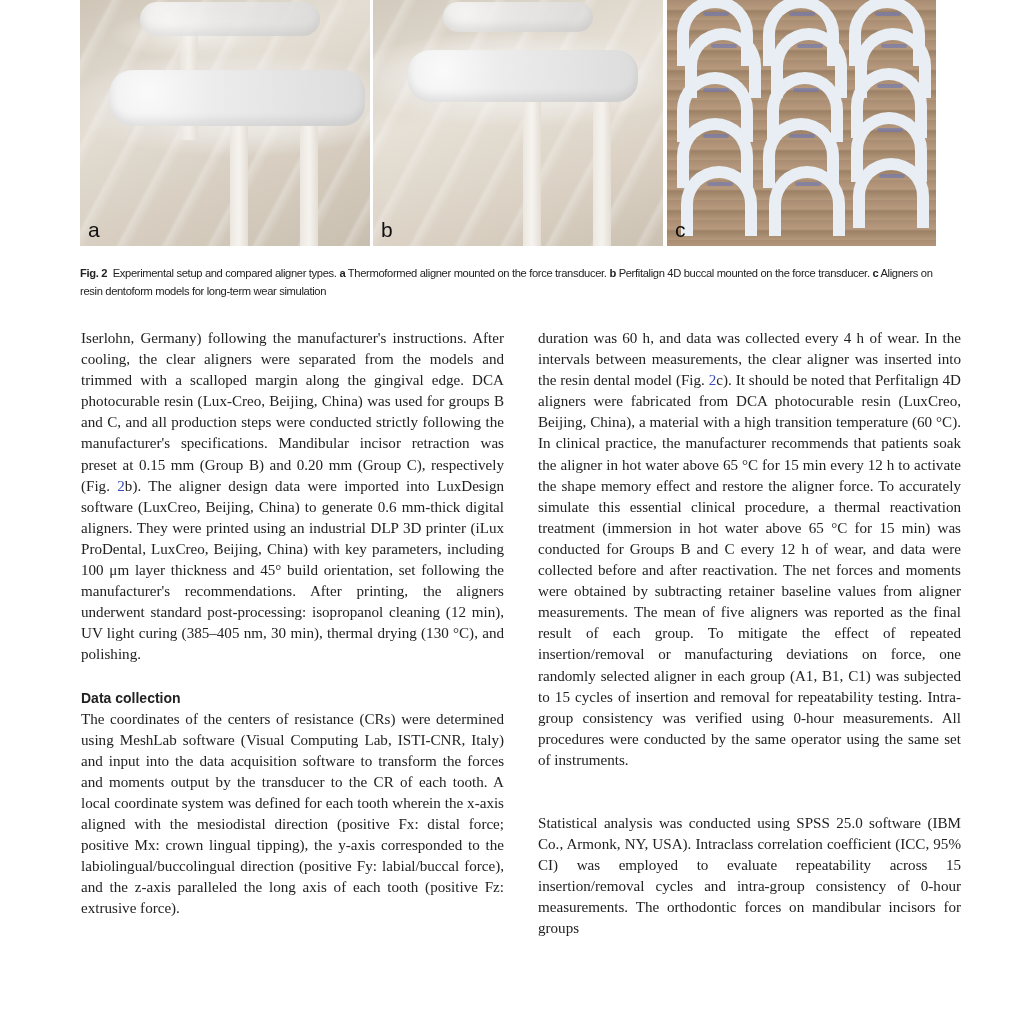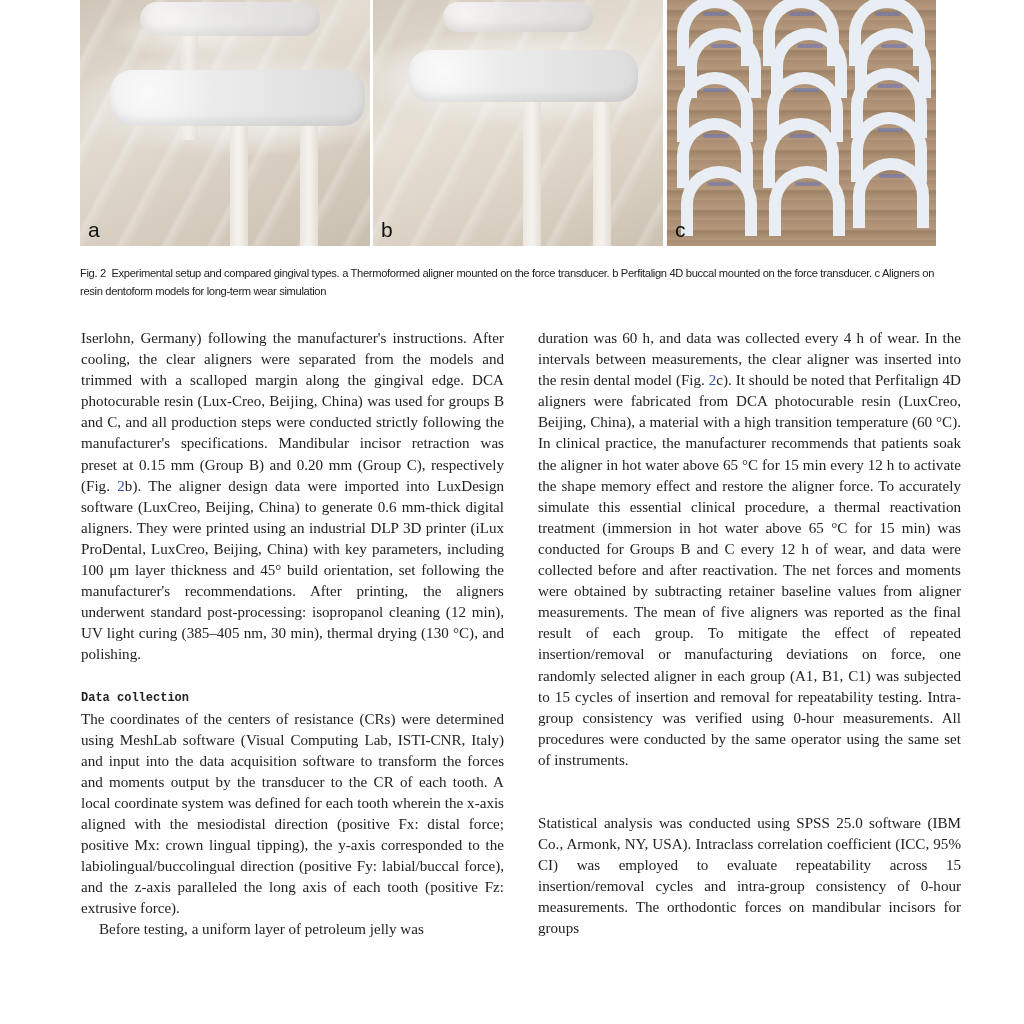--- a/index.html
+++ b/index.html
@@ -22,28 +22,28 @@
   .arch { position:absolute; width:76px; height:70px; border:12px solid #e8eef3; border-bottom:none;
     border-radius:40px 40px 0 0; box-sizing:border-box; }
   .arch::after { content:""; position:absolute; left:14px; top:4px; width:26px; height:4px; background:#6b76b8; opacity:.6; border-radius:2px; }
   .teeth-row { position:absolute; height:44px; border-radius:22px;
     background: radial-gradient(circle at 15% 40%, #fafafa 0, #ececec 30%, #dcdcdc 100%);
     box-shadow: inset 0 -6px 8px rgba(0,0,0,0.08); }
   .post { position:absolute; width:18px; background:linear-gradient(90deg,#ebe6df,#f6f3ef,#e3ddd4); }
   .panel-label { position:absolute; left:8px; bottom:4px; font-family:"Liberation Sans", sans-serif; font-size:21px; color:#111; }
   .caption { position:absolute; left:80px; top:264px; width:860px; font-family:"Liberation Sans", sans-serif;
     font-size:11.2px; line-height:18px; color:#222; letter-spacing:-0.35px; }
-  .caption b { font-weight:normal; }
+  .caption b { font-weight:bold; }
   .col { position:absolute; top:328px; width:423px; font-family:"Liberation Serif", serif; font-size:15.1px;
     line-height:21.1px; color:#222; text-align:justify; hyphens:manual; }
   .col-left { left:81px; }
   .col-right { left:538px; }
   .col p { margin:0; }
   .indent { text-indent:18px; }
-  .heading { font-family:Liberation Mono, monospace; font-weight:bold; font-size:12px; line-height:21px; color:#222; margin:0; }
+  .heading { font-family:Liberation Sans, sans-serif; font-weight:bold; font-size:14px; line-height:21px; color:#222; margin:0; }
   .gap { height:22px; }
   .gap2 { height:42px; }
   .ref { color:#3a4bb5; }
 </style>
 </head>
 <body>
 
 <div class="figure">
 
   <div class="panel panel-a">
@@ -80,34 +80,33 @@
     <div class="arch" style="left:184px;top:112px;"></div>
     <div class="arch" style="left:14px;top:166px;"></div>
     <div class="arch" style="left:102px;top:166px;"></div>
     <div class="arch" style="left:186px;top:158px;"></div>
     <span class="panel-label">c</span>
   </div>
 </div>
 
 <div class="caption">
   <b>Fig. 2</b>&nbsp;
-  <span>Experimental setup and compared gingival types.</span>
+  <span>Experimental setup and compared aligner types.</span>
   <b>a</b>
   <span>Thermoformed aligner mounted on the force transducer.</span>
   <b>b</b>
   <span>Perfitalign 4D buccal mounted on the force transducer.</span>
   <b>c</b>
   <span>Aligners on resin dentoform models for long-term wear simulation</span>
 </div>
 
 <div class="col col-left">
   <p><span>Iserlohn, Germany) following the manufacturer's instructions. After cooling, the clear aligners were separated from the models and trimmed with a scalloped margin along the gingival edge. DCA photocurable resin (Lux-Creo, Beijing, China) was used for groups B and C, and all production steps were conducted strictly following the manufacturer's specifications. Mandibular incisor retraction was preset at 0.15 mm (Group B) and 0.20 mm (Group C), respectively (Fig. </span><a class="ref">2</a><span>b). The aligner design data were imported into LuxDesign software (LuxCreo, Beijing, China) to generate 0.6 mm-thick digital aligners. They were printed using an industrial DLP 3D printer (iLux ProDental, LuxCreo, Beijing, China) with key parameters, including 100 μm layer thickness and 45° build orientation, set following the manufacturer's recommendations. After printing, the aligners underwent standard post-processing: isopropanol cleaning (12 min), UV light curing (385–405 nm, 30 min), thermal drying (130 °C), and polishing.</span></p>
   <div class="gap"></div>
   <h3 class="heading">Data collection</h3>
   <p>The coordinates of the centers of resistance (CRs) were determined using MeshLab software (Visual Computing Lab, ISTI-CNR, Italy) and input into the data acquisition software to transform the forces and moments output by the transducer to the CR of each tooth. A local coordinate system was defined for each tooth wherein the x-axis aligned with the mesiodistal direction (positive Fx: distal force; positive Mx: crown lingual tipping), the y-axis corresponded to the labiolingual/buccolingual direction (positive Fy: labial/buccal force), and the z-axis paralleled the long axis of each tooth (positive Fz: extrusive force).</p>
-  <p class="indent">Before testing, a uniform layer of petroleum jelly was</p>
 </div>
 
 <div class="col col-right">
   <p><span>duration was 60 h, and data was collected every 4 h of wear. In the intervals between measurements, the clear aligner was inserted into the resin dental model (Fig. </span><a class="ref">2</a><span>c). It should be noted that Perfitalign 4D aligners were fabricated from DCA photocurable resin (LuxCreo, Beijing, China), a material with a high transition temperature (60 °C). In clinical practice, the manufacturer recommends that patients soak the aligner in hot water above 65 °C for 15 min every 12 h to activate the shape memory effect and restore the aligner force. To accurately simulate this essential clinical procedure, a thermal reactivation treatment (immersion in hot water above 65 °C for 15 min) was conducted for Groups B and C every 12 h of wear, and data were collected before and after reactivation. The net forces and moments were obtained by subtracting retainer baseline values from aligner measurements. The mean of five aligners was reported as the final result of each group. To mitigate the effect of repeated insertion/removal or manufacturing deviations on force, one randomly selected aligner in each group (A1, B1, C1) was subjected to 15 cycles of insertion and removal for repeatability testing. Intra-group consistency was verified using 0-hour measurements. All procedures were conducted by the same operator using the same set of instruments.</span></p>
   <div class="gap2"></div>
   <p>Statistical analysis was conducted using SPSS 25.0 software (IBM Co., Armonk, NY, USA). Intraclass correlation coefficient (ICC, 95% CI) was employed to evaluate repeatability across 15 insertion/removal cycles and intra-group consistency of 0-hour measurements. The orthodontic forces on mandibular incisors for groups</p>
 </div>
 
 </body></html>

